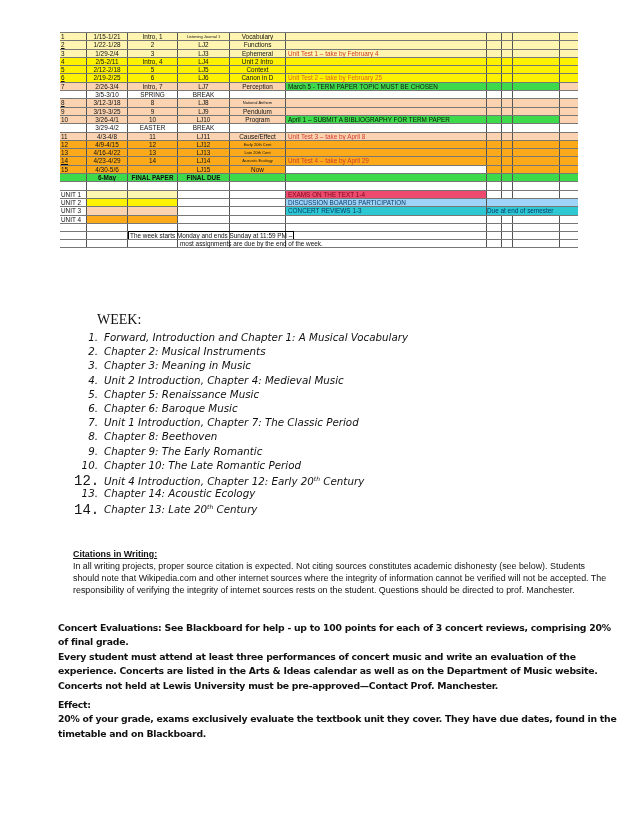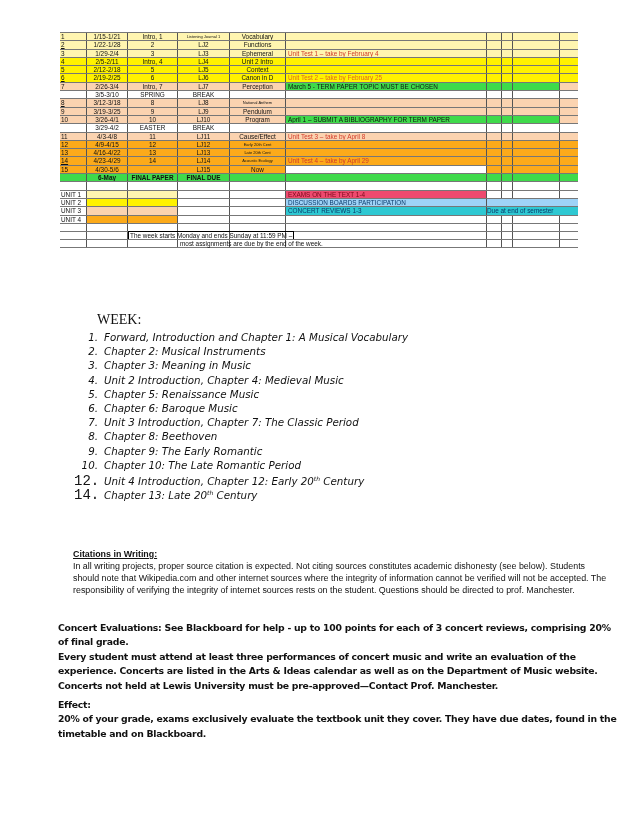--- a/index.html
+++ b/index.html
@@ -345,25 +345,26 @@
   </div>
 
 <div id="week-head">WEEK:</div>
 <ol id="week-list">
     <li><span class="num">1.</span><span>Forward, Introduction and Chapter 1: A Musical Vocabulary</span></li>
     <li><span class="num">2.</span><span>Chapter 2: Musical Instruments</span></li>
     <li><span class="num">3.</span><span>Chapter 3: Meaning in Music</span></li>
     <li><span class="num">4.</span><span>Unit 2 Introduction, Chapter 4:  Medieval Music</span></li>
     <li><span class="num">5.</span><span>Chapter 5: Renaissance Music</span></li>
     <li><span class="num">6.</span><span>Chapter 6: Baroque Music</span></li>
-    <li><span class="num">7.</span><span>Unit 3 Introduction, Chapter 7: The Classic Period</span></li>
+    <li><span class="num">7.</span><span>Unit 1 Introduction, Chapter 7: The Classic Period</span></li>
     <li><span class="num">8.</span><span>Chapter 8: Beethoven</span></li>
     <li><span class="num">9.</span><span>Chapter 9: The Early Romantic</span></li>
     <li><span class="num">10.</span><span>Chapter 10: The Late Romantic Period</span></li>
     <li><span class="num big">12.</span><span>Unit 4 Introduction, Chapter 12: Early 20</span><sup>th</sup><span> Century</span></li>
+    <li><span class="num">13.</span><span>Chapter 14: Acoustic Ecology</span></li>
     <li><span class="num big">14.</span><span>Chapter 13: Late 20</span><sup>th</sup><span> Century</span></li>
   </ol>
 
 <div id="citations" class="doc">
   <div class="h">Citations in Writing:</div>
   <div>In all writing projects, proper source citation is expected.  Not citing sources constitutes academic dishonesty (see below). Students should note that Wikipedia.com and other internet sources where the integrity of information cannot be verified will not be accepted.  The responsibility of verifying the integrity of internet sources rests on the student.  Questions should be directed to prof. Manchester.</div>
 </div>
 
 <div id="concert" class="doc">
   <div>Concert Evaluations:  See Blackboard for help - up to 100 points for each of 3 concert reviews, comprising 20% of final grade.</div>

